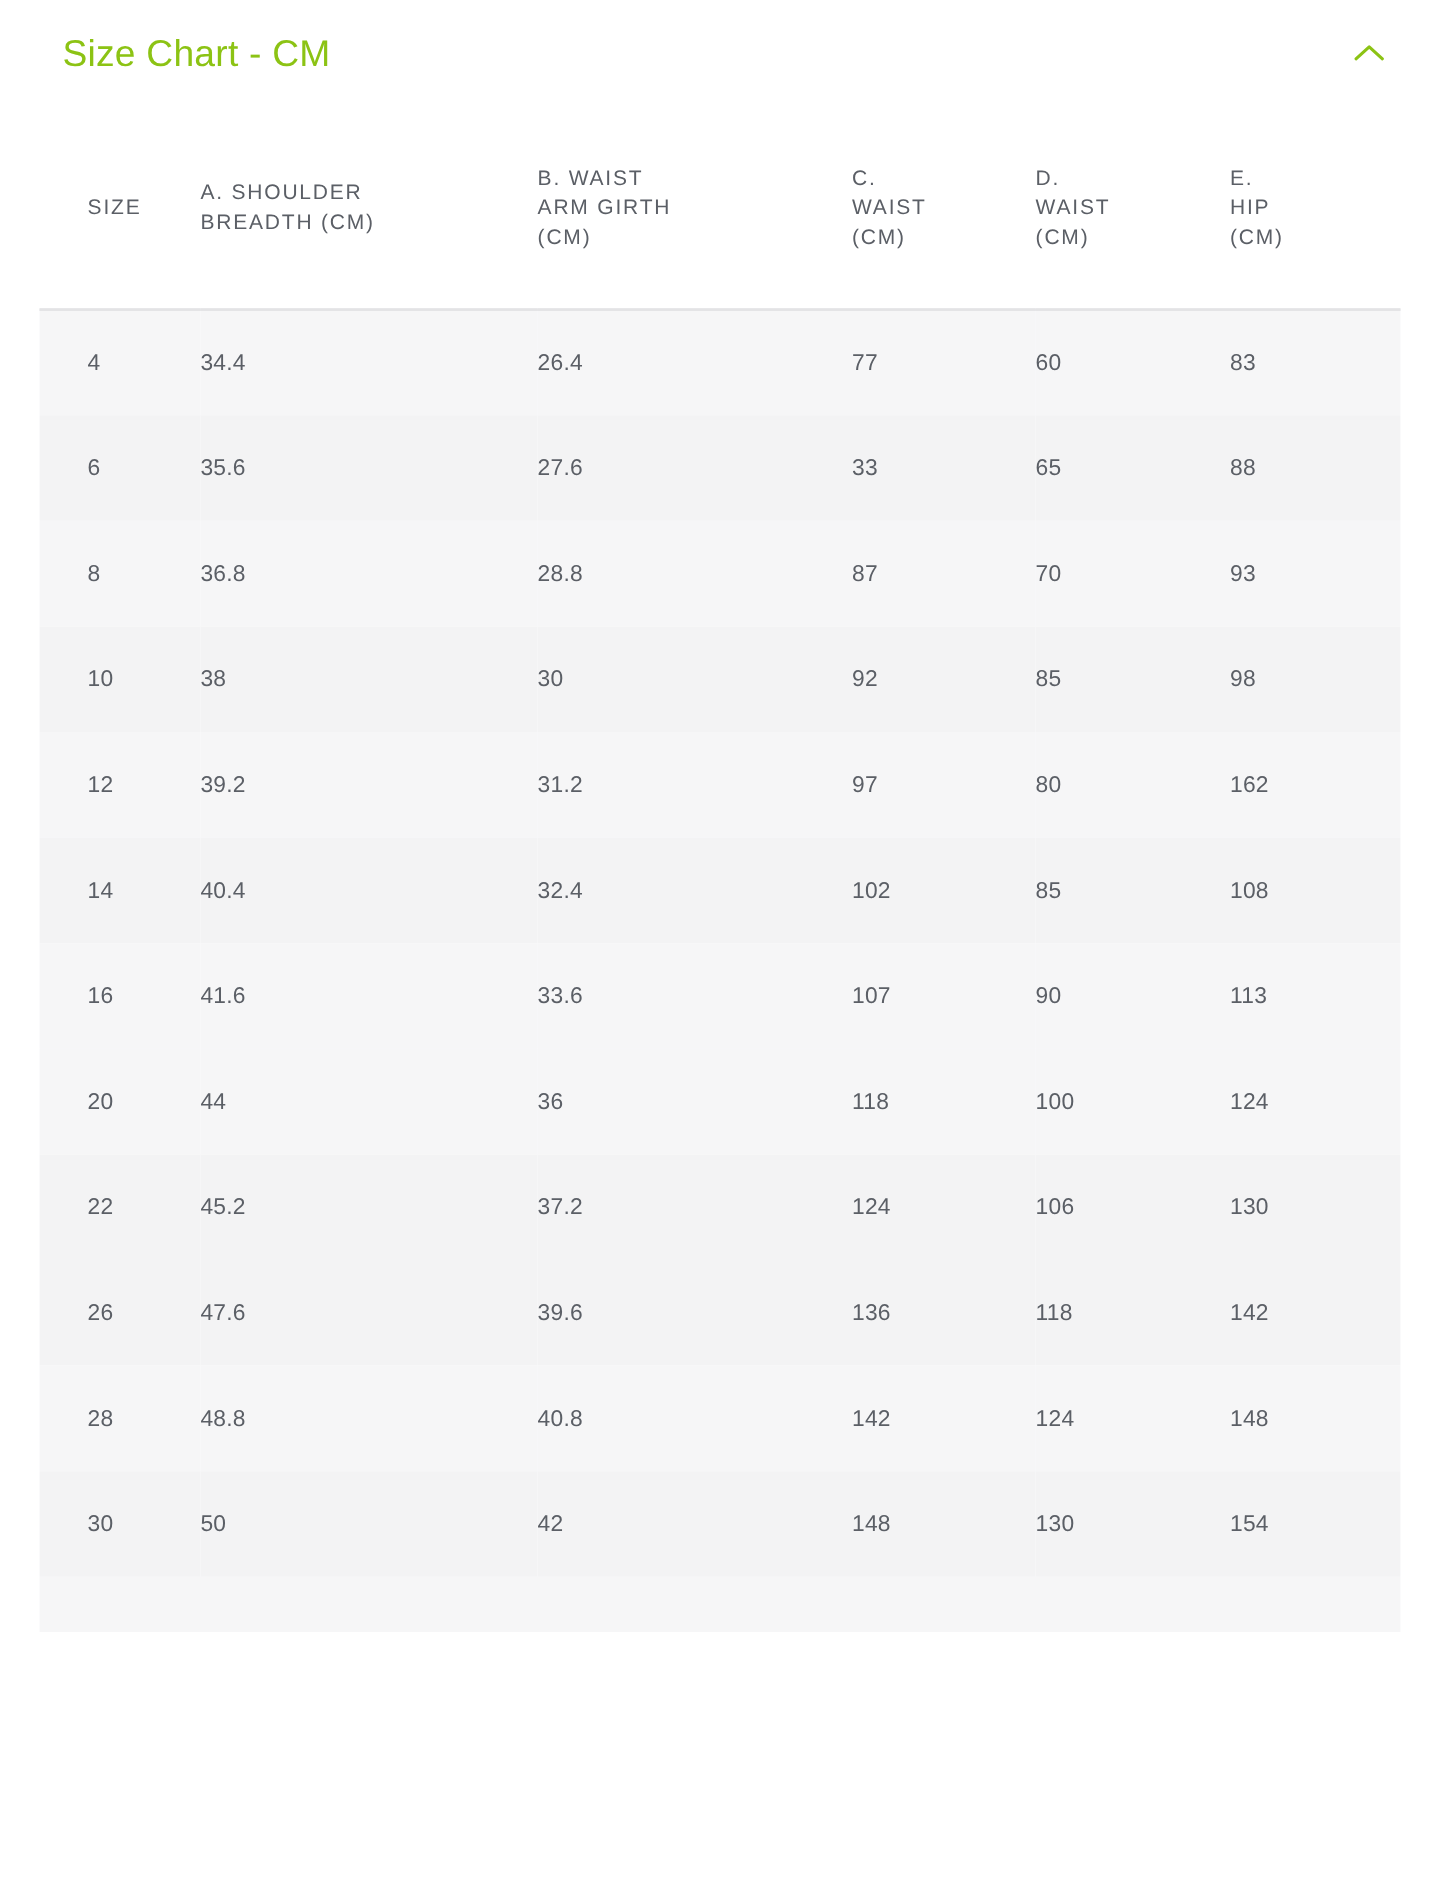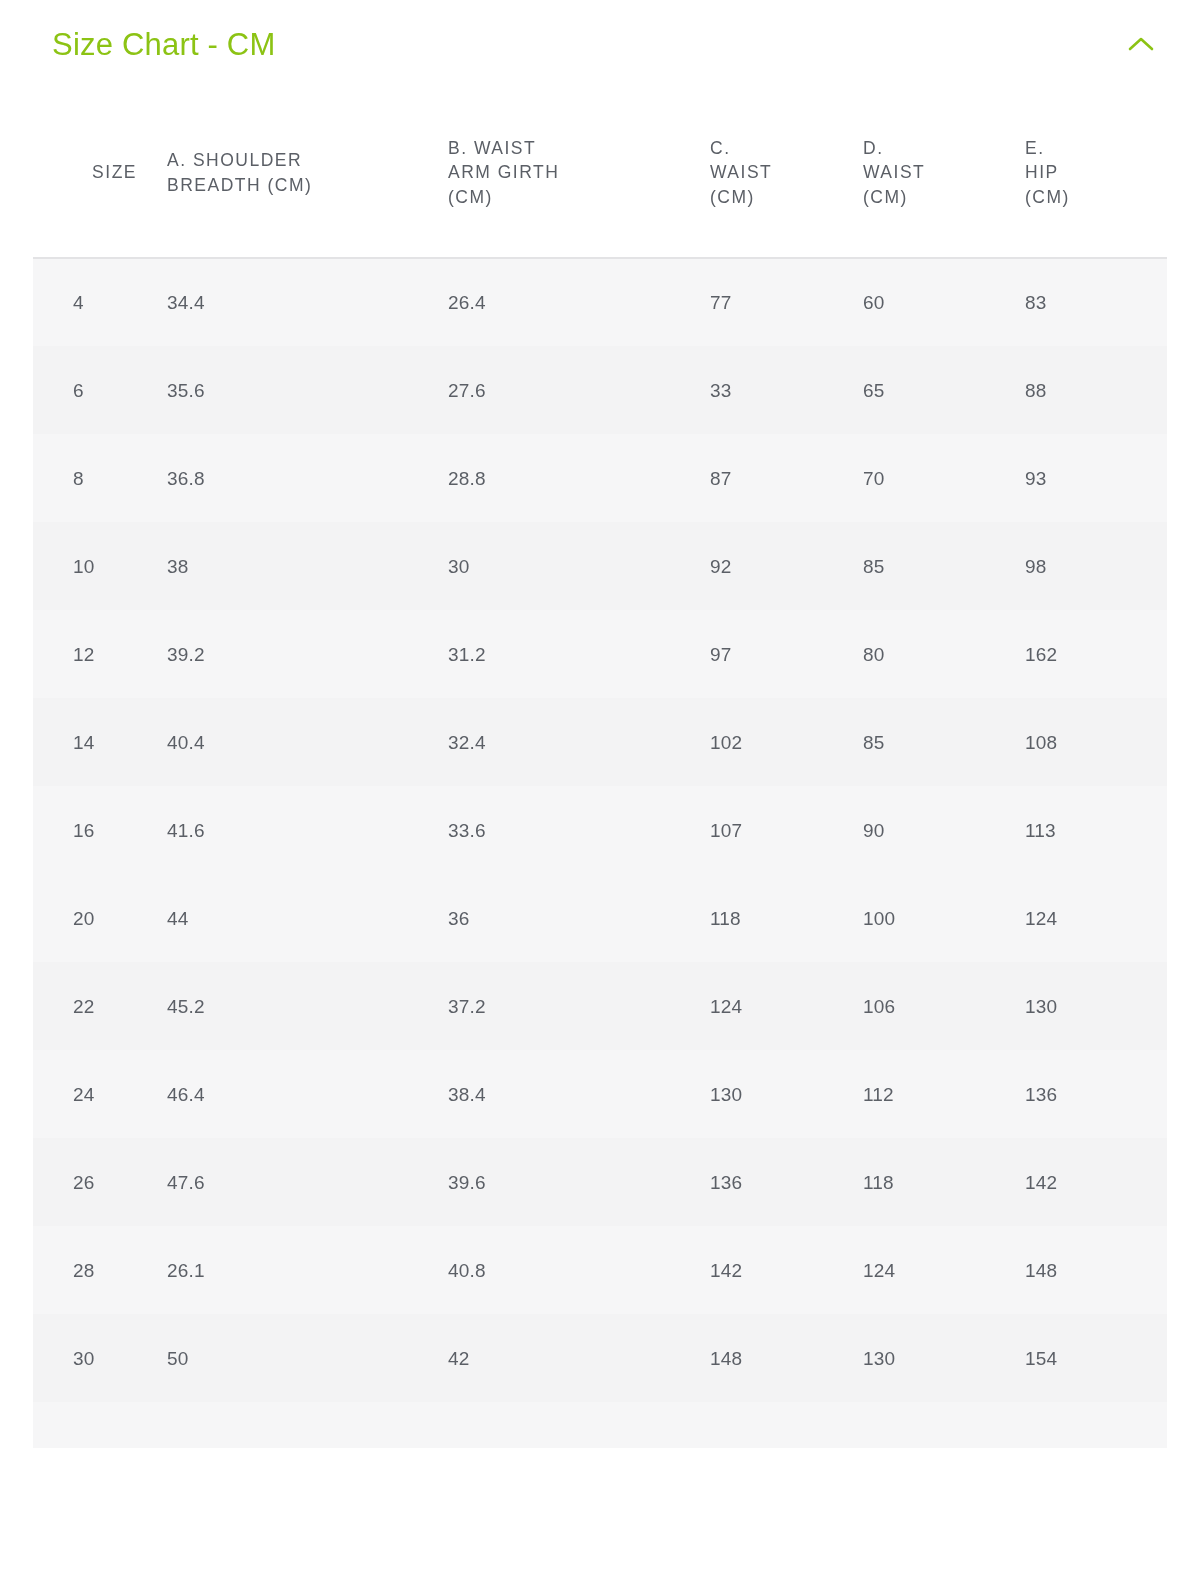--- a/index.html
+++ b/index.html
@@ -20,23 +20,24 @@
     overflow: hidden;
   }
 
   
   .panel-header {
     position: relative;
     height: 88px;
     display: flex;
     align-items: center;
     justify-content: space-between;
-    padding: 0 36px 0 52px;
+    padding: 0 36px 0 36px;
     background: #ffffff;
     cursor: pointer;
+    margin-left: 16px;
   }
 
   .panel-title {
     font-size: 31px;
     font-weight: 400;
     color: #8cc314;
     letter-spacing: 0.2px;
     line-height: 1;
   }
 
@@ -80,21 +81,21 @@
     font-size: 17.5px;
     font-weight: 400;
     color: #5b5f66;
     letter-spacing: 1.5px;
     line-height: 1.38;
     padding: 28px 30px 28px 0;
     height: 170px;
     border-bottom: 2px solid #e3e3e5;
   }
 
-  thead th:first-child { padding-left: 40px; text-align: right; }
+  thead th:first-child { padding-left: 40px; }
 
   tbody td {
     font-size: 19px;
     font-weight: 400;
     color: #5b5f66;
     letter-spacing: 0.2px;
     line-height: 1;
     padding: 0 30px 0 0;
     height: 88px;
     vertical-align: middle;
@@ -236,39 +237,31 @@
             <td>124</td>
           </tr>
           <tr class="alt">
             <td>22</td>
             <td>45.2</td>
             <td>37.2</td>
             <td>124</td>
             <td>106</td>
             <td>130</td>
           </tr>
-          <tr>
-            <td>24</td>
-            <td>46.4</td>
-            <td>38.4</td>
-            <td>130</td>
-            <td>112</td>
-            <td>136</td>
-          </tr>
           <tr class="alt">
             <td>26</td>
             <td>47.6</td>
             <td>39.6</td>
             <td>136</td>
             <td>118</td>
             <td>142</td>
           </tr>
           <tr>
             <td>28</td>
-            <td>26.1</td>
+            <td>48.8</td>
             <td>40.8</td>
             <td>142</td>
             <td>124</td>
             <td>148</td>
           </tr>
           <tr class="alt">
             <td>30</td>
             <td>50</td>
             <td>42</td>
             <td>148</td>

